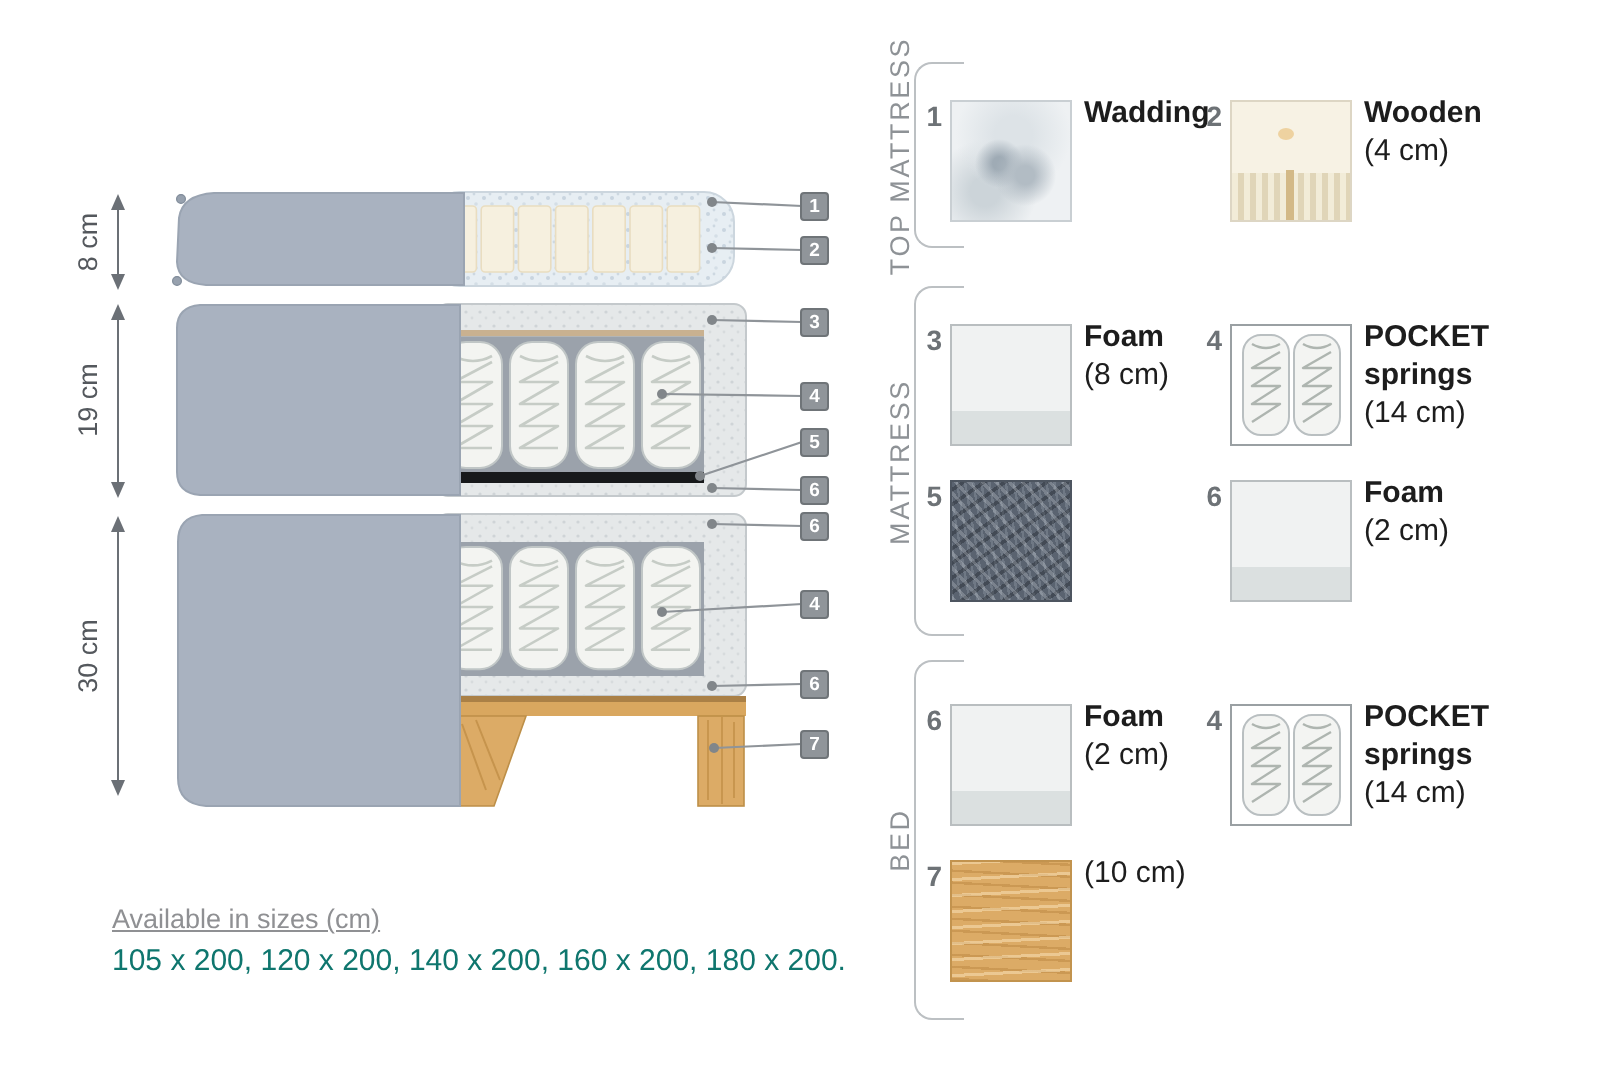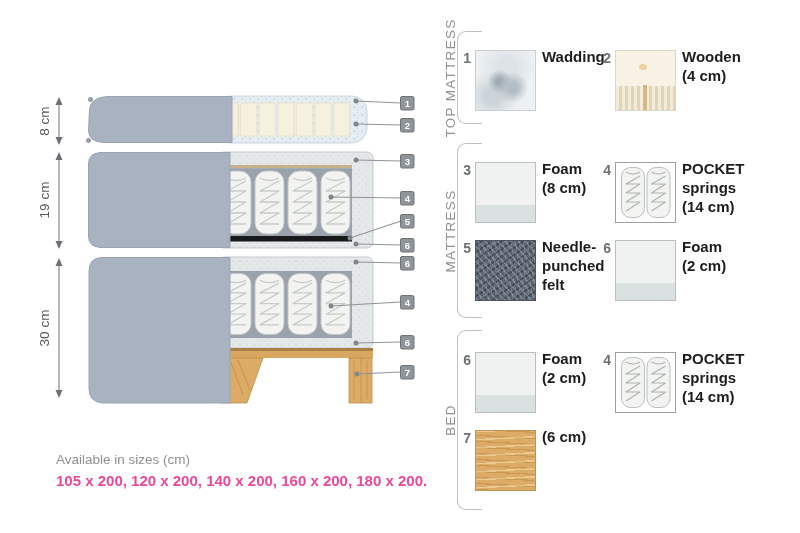--- a/index.html
+++ b/index.html
@@ -6,39 +6,39 @@
   .canvas{
     position:relative;width:800px;height:533px;background:#ffffff;overflow:hidden;
     font-family:"Liberation Sans",sans-serif;
   }
   svg text{font-family:"Liberation Sans",sans-serif;}
   .dimlabel{font-size:13.5px;fill:#54585d;}
   .chiptext{font-size:9.5px;font-weight:bold;fill:#ffffff;}
 
   
   .sizes{position:absolute;left:56px;top:452px;}
-  .sizes-title{font-size:13.5px;color:#8f9093;margin-bottom:5px;}
-  .sizes-values{font-size:15px;font-weight:bold;color:#ec4899;}
+  .sizes-title{font-size:13.5px;color:#8f9093;margin-bottom:5px;text-decoration:underline;}
+  .sizes-values{font-size:15px;font-weight:normal;color:#0f766e;}
 
   
   .legend{position:absolute;left:443px;top:0;width:357px;height:533px;}
   .lsec{position:absolute;left:0;width:100%;}
   .bracket{position:absolute;left:14px;top:0;bottom:0;width:24px;
     border:1.5px solid #bcc0c3;border-right:none;border-radius:9px 0 0 9px;}
   .vlabel{position:absolute;top:50%;left:7px;
     transform:translate(-50%,-50%) rotate(-90deg);
     white-space:nowrap;font-size:13.5px;letter-spacing:1.3px;color:#8e9296;}
   .item{position:absolute;width:61px;height:61px;}
   .num{position:absolute;left:-26px;top:0;width:22px;text-align:right;
     font-size:14px;font-weight:bold;color:#6d7276;}
   .sw{position:absolute;inset:0;box-sizing:border-box;}
   .txt{position:absolute;left:67px;top:-3px;width:130px;line-height:19px;font-size:15px;color:#1d1d1d;}
   .txt-narrow{width:118px;}
   .name{font-weight:bold;white-space:pre-line;}
-  .detail{font-weight:bold;}
+  .detail{font-weight:normal;}
 
   
   [data-swatch="wadding"]{
     border:1px solid #c9cfd3;
     background:
       radial-gradient(circle at 62% 62%, #b2bcc4 0 9%, rgba(178,188,196,0) 30%),
       radial-gradient(circle at 40% 52%, #9fabb5 0 7%, rgba(159,171,181,0) 26%),
       radial-gradient(circle at 52% 28%, #dde3e7 0 18%, rgba(221,227,231,0) 55%),
       radial-gradient(circle at 28% 76%, #ccd4d9 0 12%, rgba(204,212,217,0) 42%),
       #eef1f3;
@@ -296,23 +296,20 @@
         <div class="txt txt-narrow">
           <div class="name">POCKET
 springs</div>
           <div class="detail">(14 cm)</div>
         </div>
       </div>
       <div class="item" style="top:97px;left:32px;">
         <div class="num">5</div>
         <div class="sw" data-swatch="felt"></div>
         <div class="txt">
-          <div class="name">Needle-
-punched
-felt</div>
         </div>
       </div>
       <div class="item" style="top:97px;left:172px;">
         <div class="num">6</div>
         <div class="sw" data-swatch="foam"></div>
         <div class="txt txt-narrow">
           <div class="name">Foam</div>
           <div class="detail">(2 cm)</div>
         </div>
       </div>
@@ -346,19 +343,19 @@
         <div class="txt txt-narrow">
           <div class="name">POCKET
 springs</div>
           <div class="detail">(14 cm)</div>
         </div>
       </div>
       <div class="item" style="top:100px;left:32px;">
         <div class="num">7</div>
         <div class="sw" data-swatch="wood"></div>
         <div class="txt">
-          <div class="detail">(6 cm)</div>
+          <div class="detail">(10 cm)</div>
         </div>
       </div>
     </section>
 
   </div>
 </div>
 
 </body></html>

